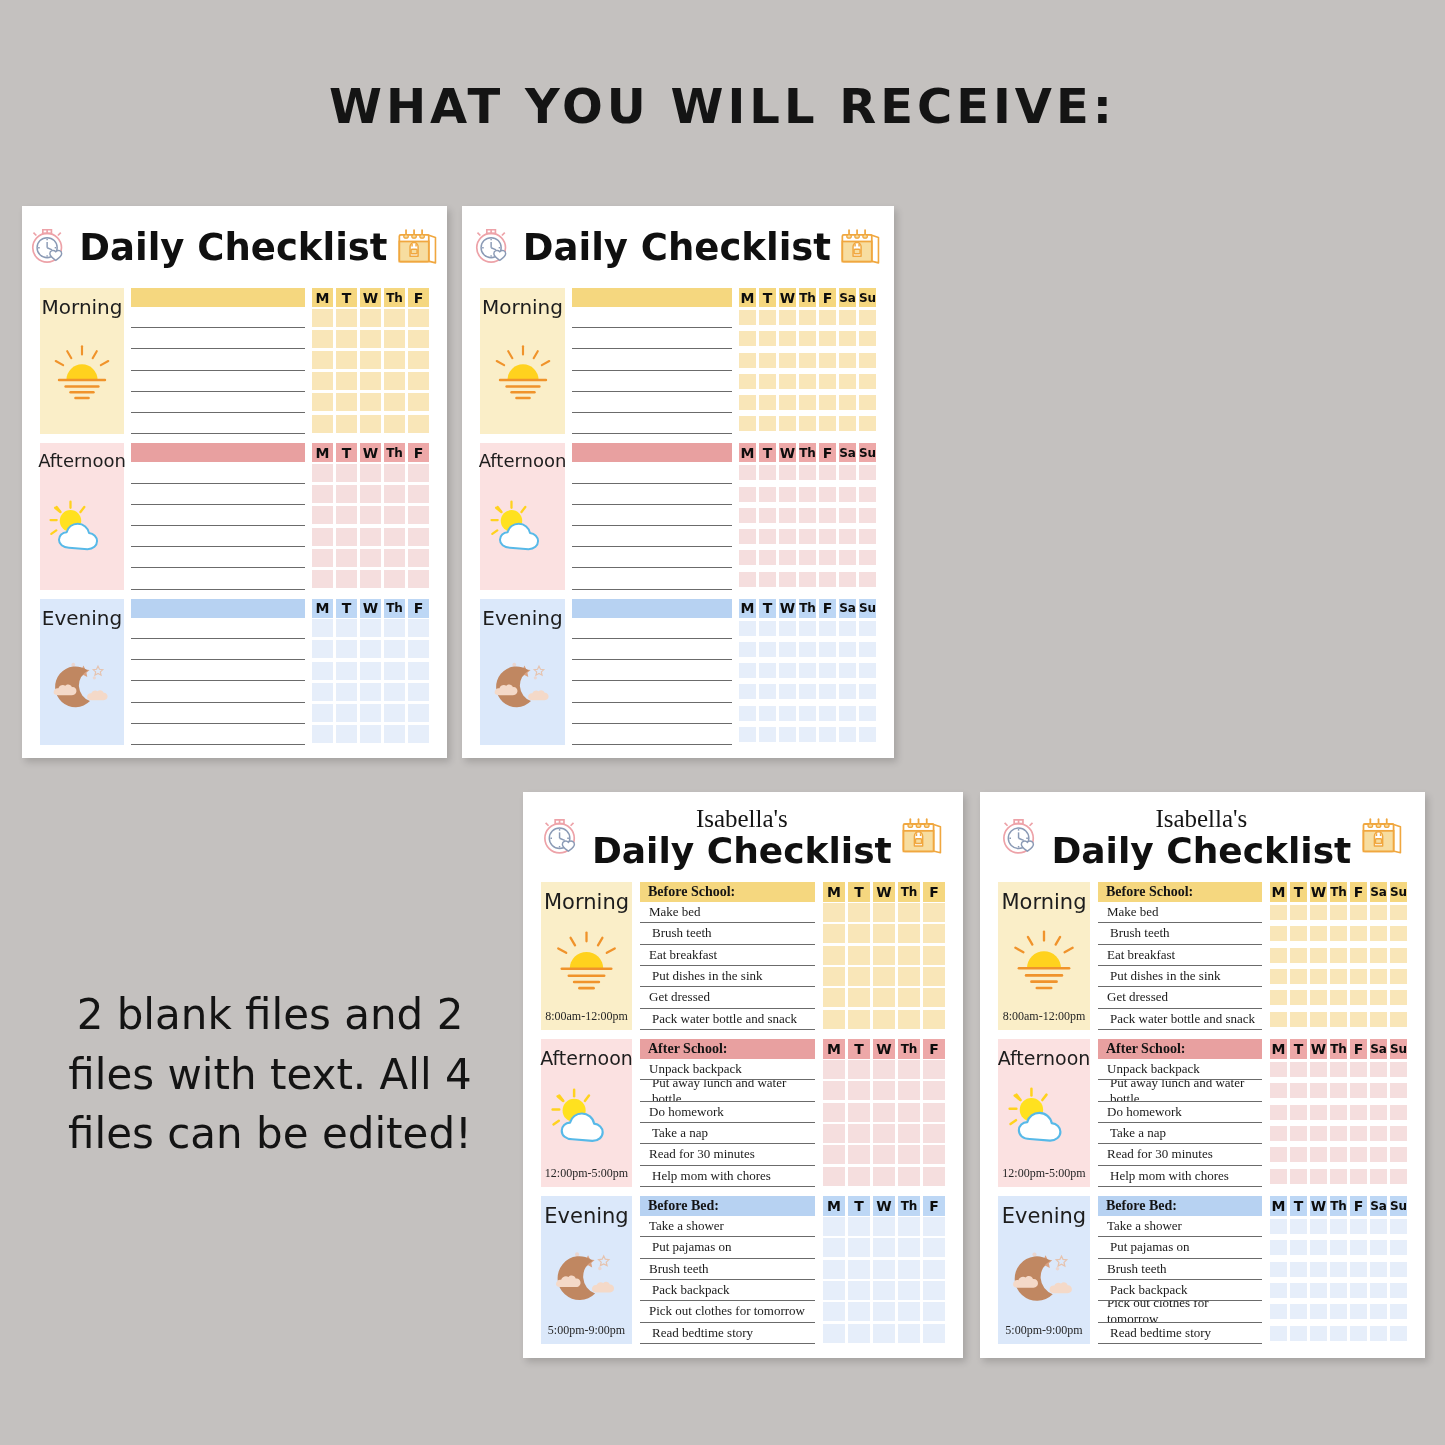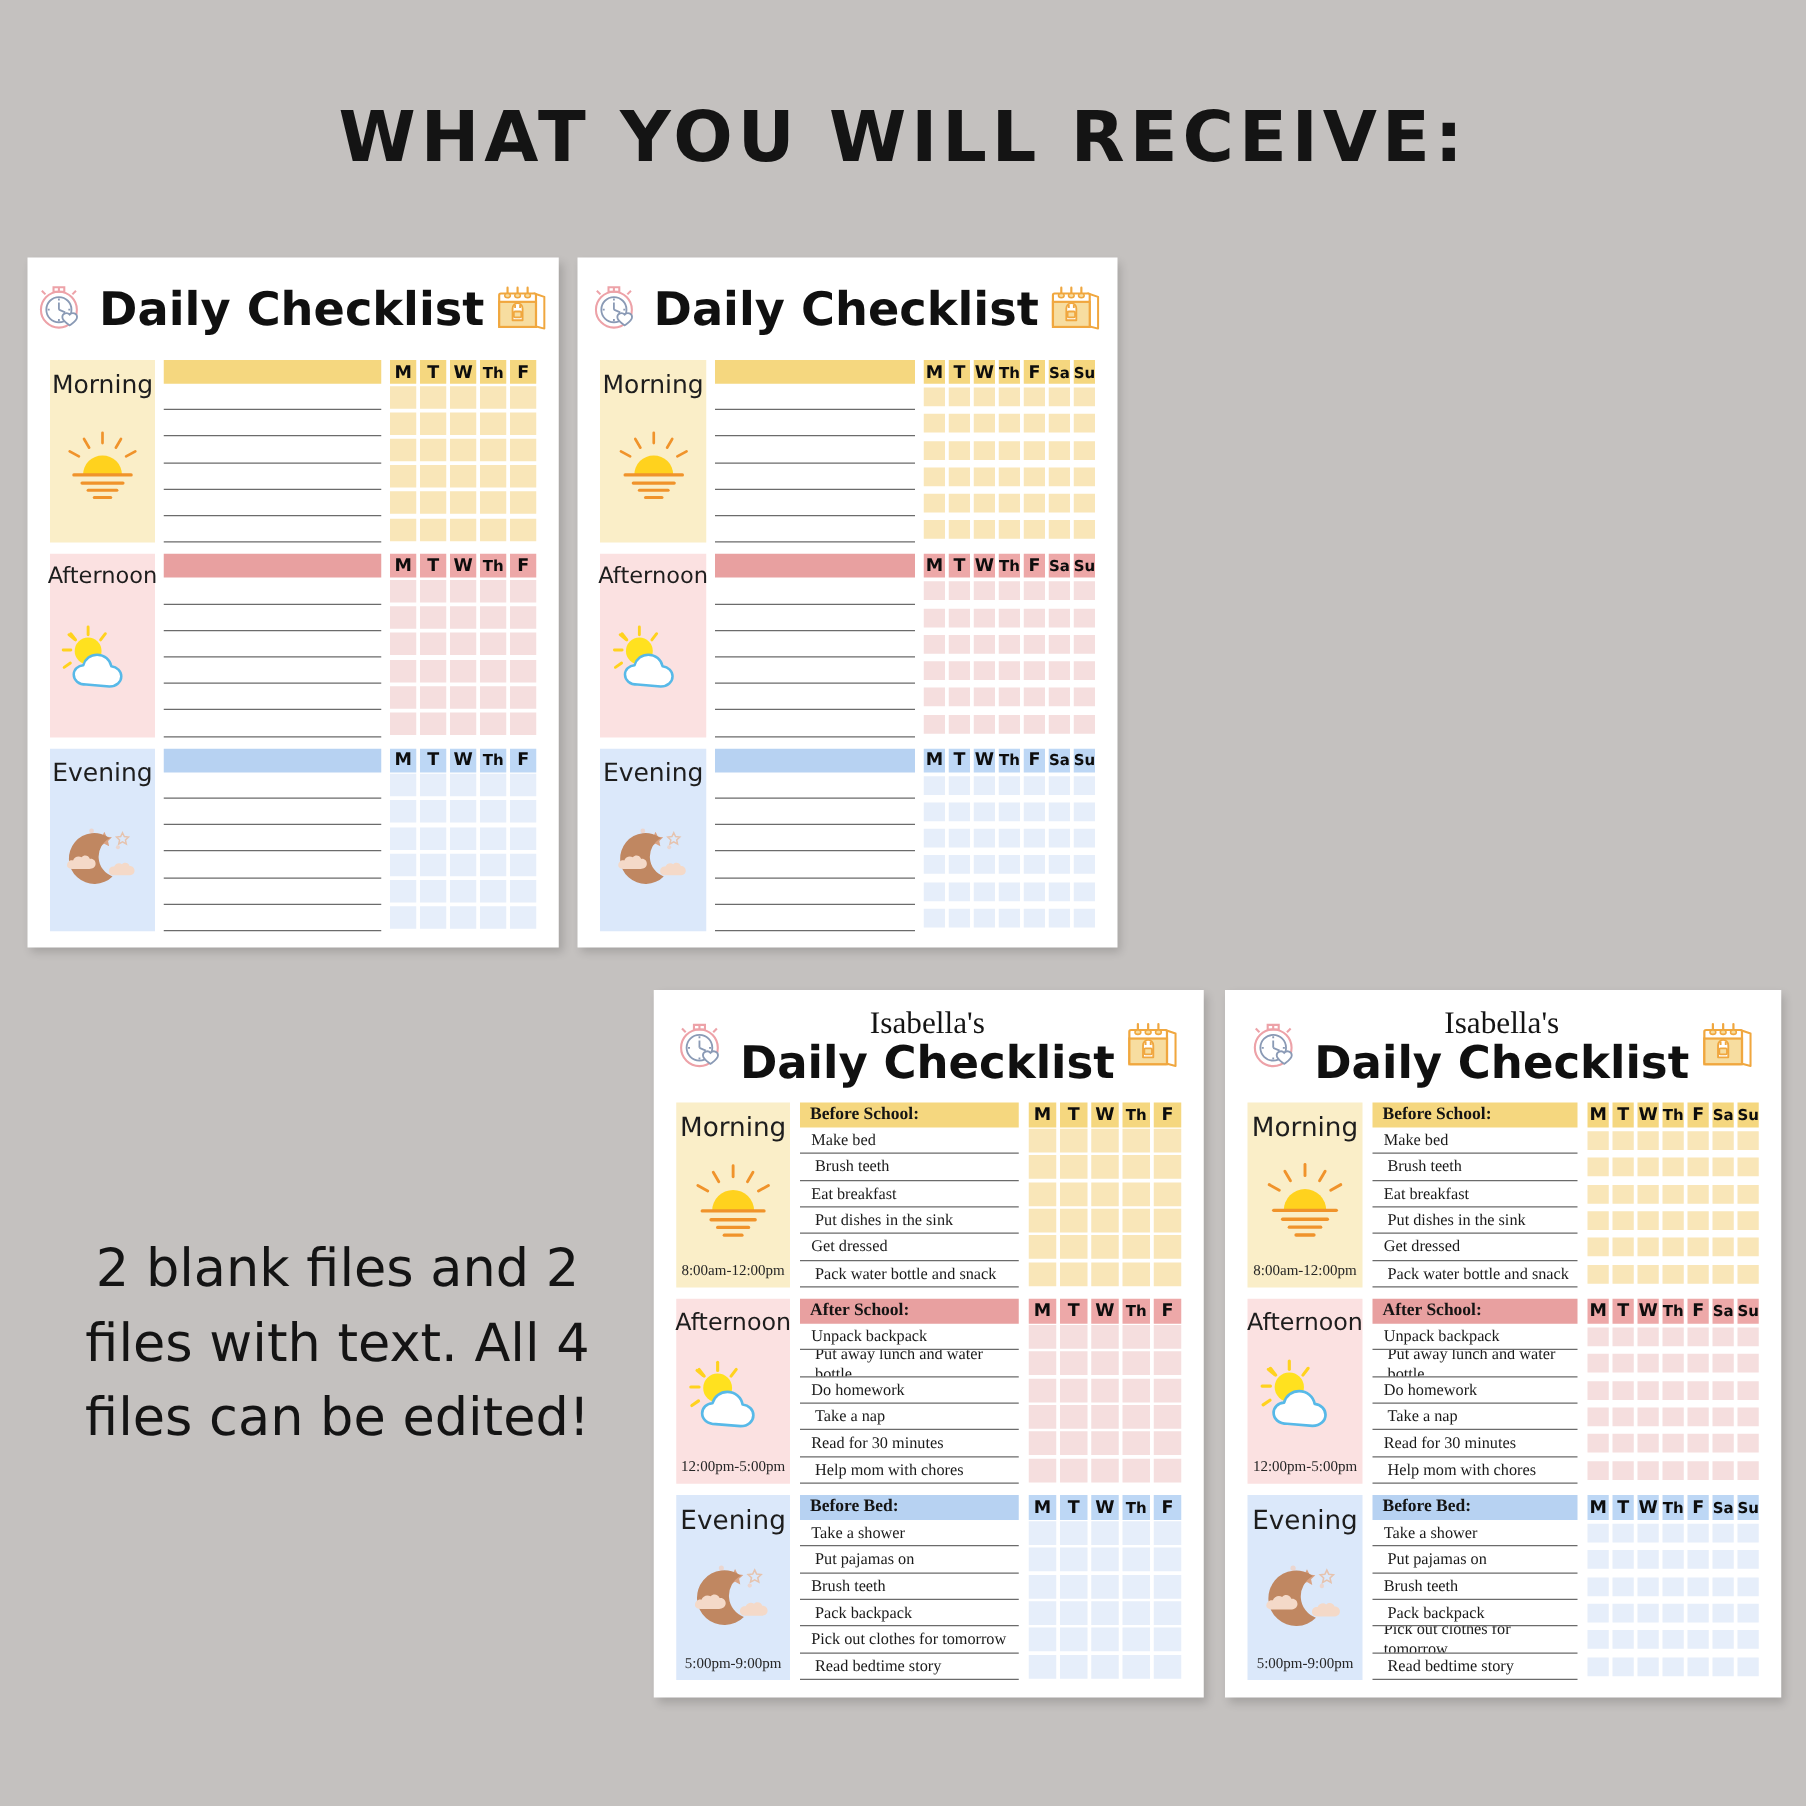--- a/index.html
+++ b/index.html
@@ -14,21 +14,21 @@
   }
 
   
   .headline {
     position: absolute;
     top: 78px;
     left: 0;
     width: 1445px;
     text-align: center;
     font-family: "DejaVu Sans", sans-serif;
-    font-size: 56px;
+    font-size: 48px;
     font-weight: 700;
     letter-spacing: 4px;
     color: #141414;
     white-space: nowrap;
   }
 
   
   .blurb {
     position: absolute;
     left: 30px;

